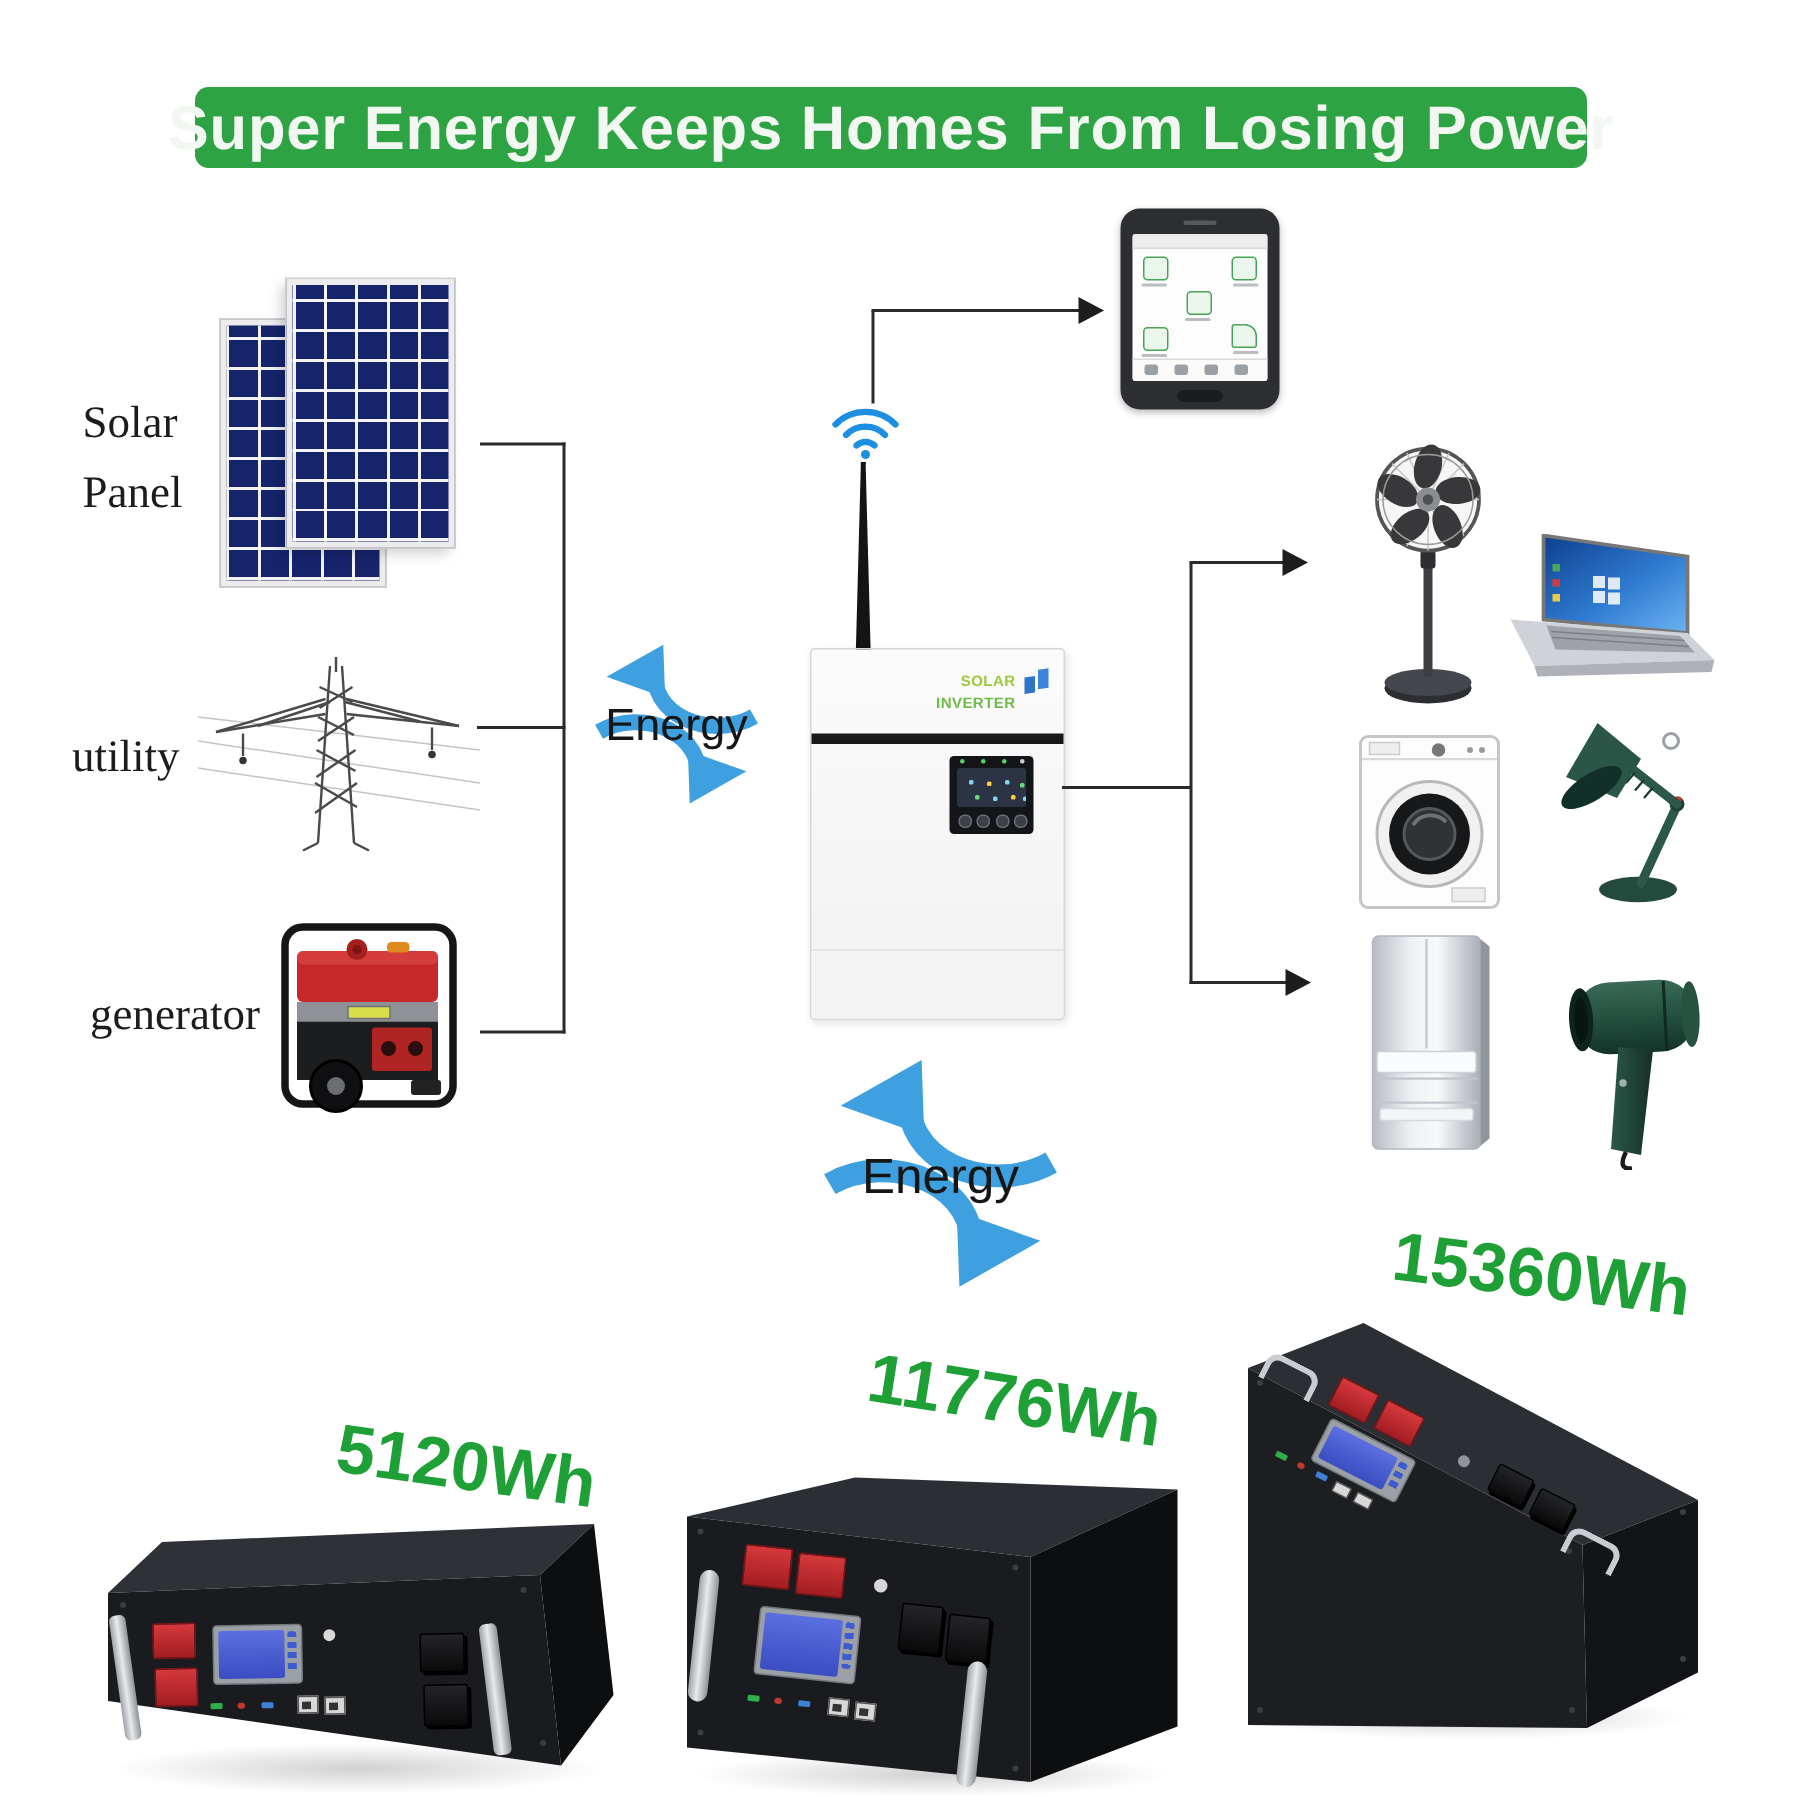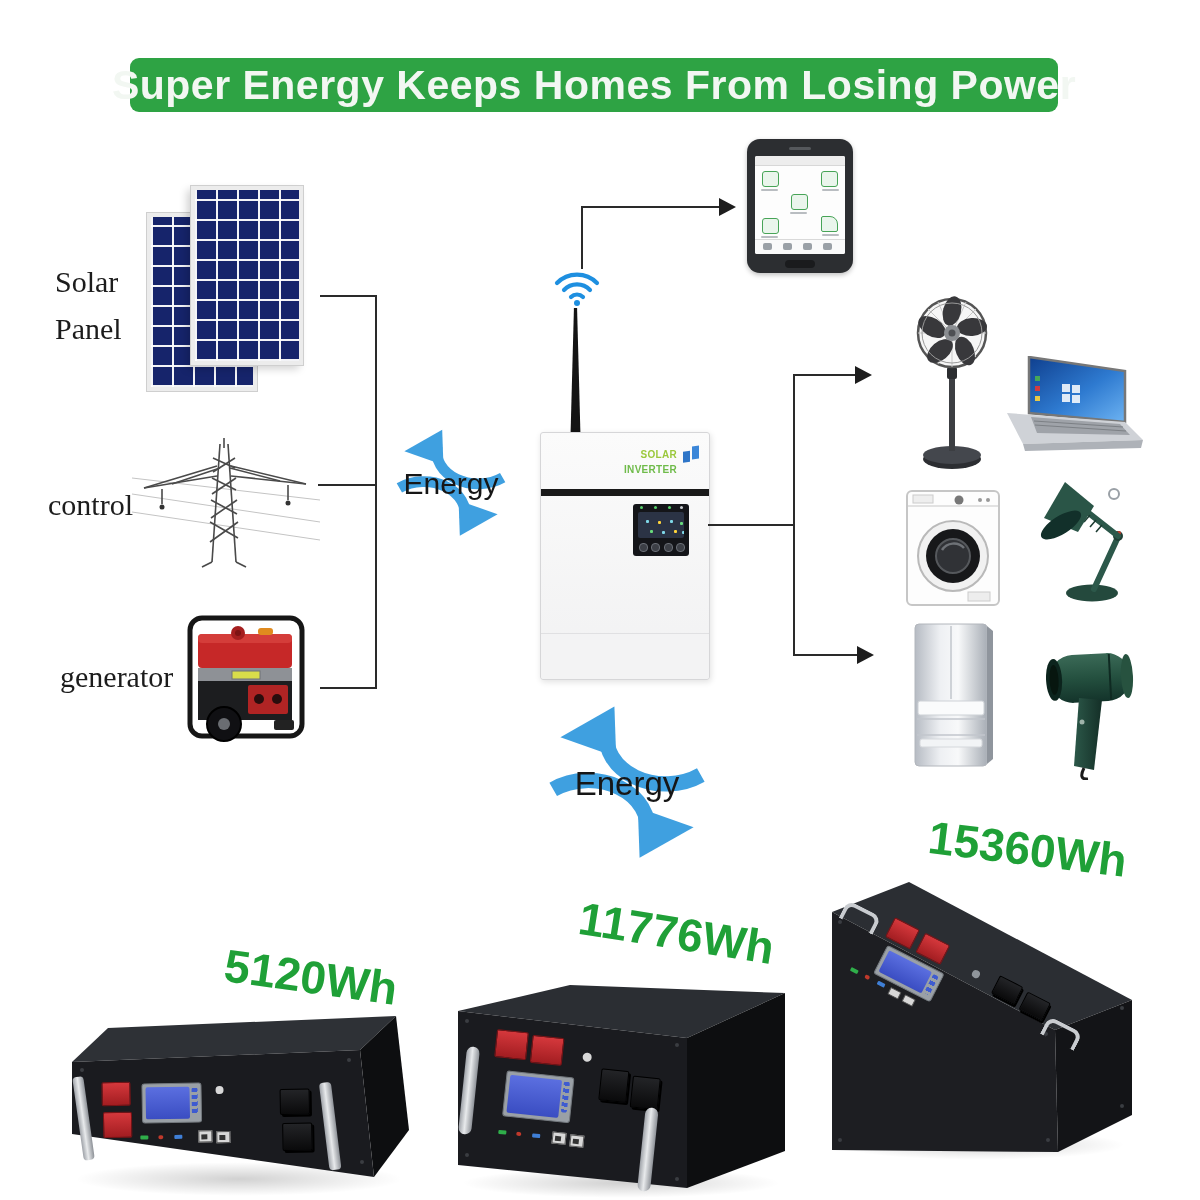--- a/index.html
+++ b/index.html
@@ -81,21 +81,21 @@
 
   <div class="banner">
     <span>Super Energy Keeps Homes From Losing Power</span>
   </div>
 
   <div class="src-label" style="left:55px;top:258px;width:90px;line-height:47px;">Solar Panel</div>
 
   <div class="sp" style="left:147px;top:213px;width:102px;height:170px;"></div>
   <div class="sp" style="left:191px;top:186px;width:104px;height:171px;box-shadow:-4px 4px 8px rgba(0,0,0,.18);"></div>
 
-  <div class="src-label" style="left:48px;top:488px;">control</div>
+  <div class="src-label" style="left:48px;top:488px;">utility</div>
 
   <svg style="position:absolute;left:132px;top:438px;" width="188" height="130" viewBox="0 0 188 130">
     <g stroke="#c4c4c4" stroke-width="1">
       <line x1="0" y1="40" x2="188" y2="62"></line>
         <line x1="0" y1="56" x2="188" y2="84"></line>
         <line x1="0" y1="74" x2="188" y2="102"></line>
     </g>
     <g stroke="#4a4a4a" stroke-width="1.6" fill="none">
       <line x1="88" y1="6" x2="80" y2="124"></line>
         <line x1="96" y1="6" x2="104" y2="124"></line>

